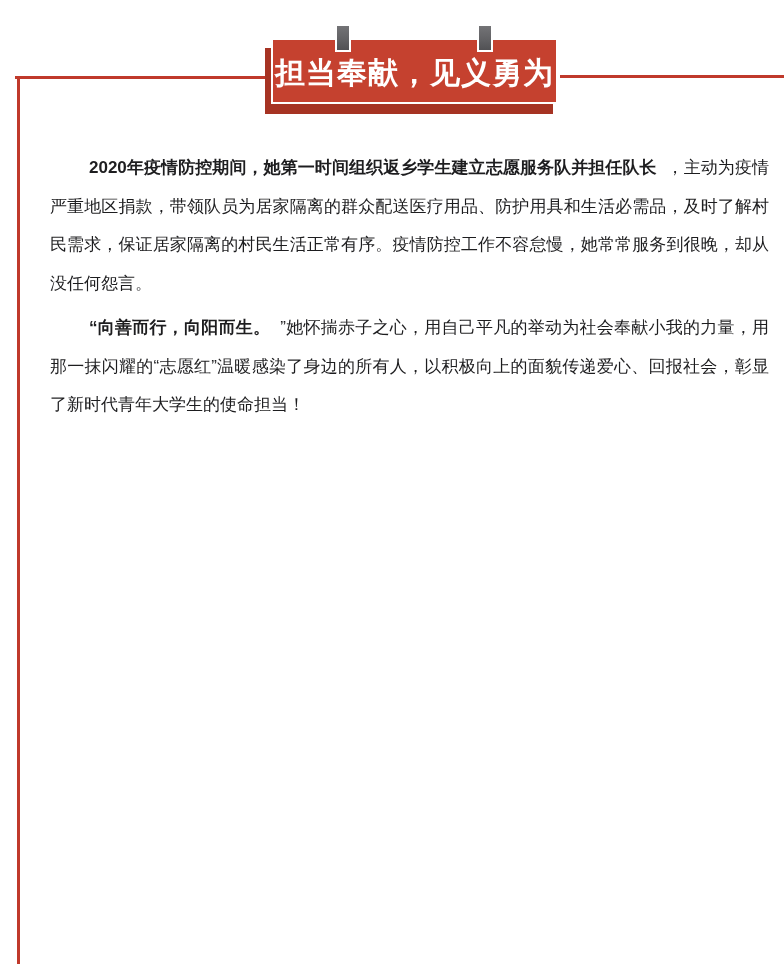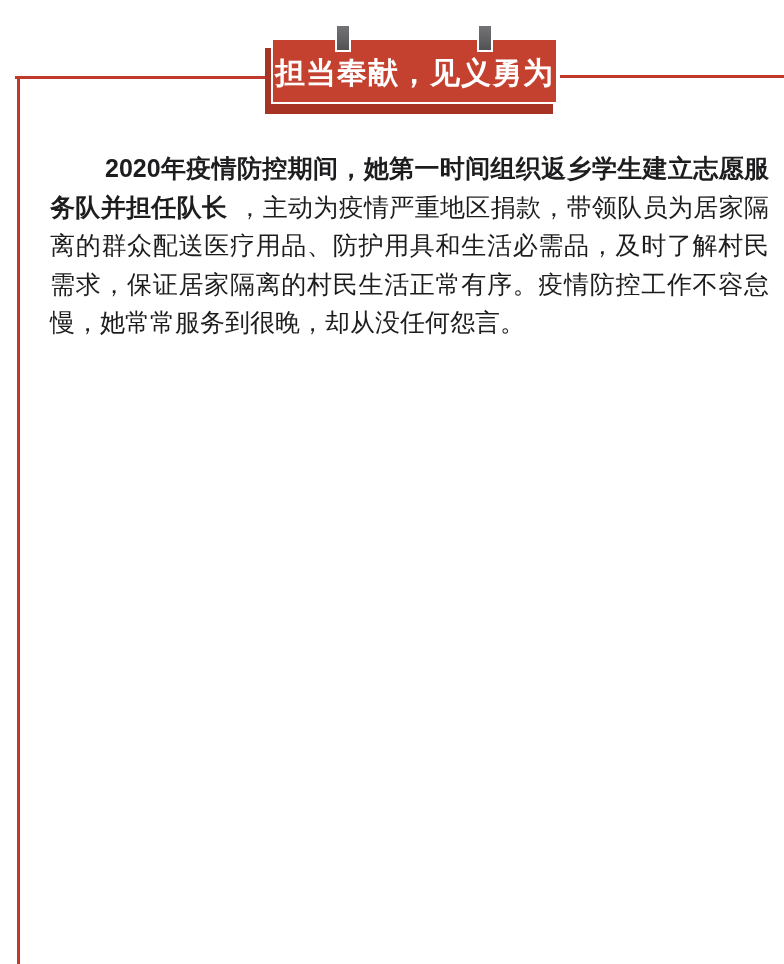--- a/index.html
+++ b/index.html
@@ -42,21 +42,21 @@
     background:linear-gradient(180deg,#737376 0%,var(--clip) 55%,#515154 100%);
     box-shadow:0 0 0 2px #ffffff;
   }
   .clip.one{left:322px;}
   .clip.two{left:464px;}
   
   .content{
     position:absolute;left:35px;top:134px;width:719px;z-index:2;
   }
   .content p{
-    font-size:25px;line-height:38.5px;color:var(--ink);
+    font-size:17px;line-height:38.5px;color:var(--ink);
     text-indent:2em;text-align:justify;word-break:break-all;
     margin:0 0 6px 0;
   }
   .content p span.b{font-weight:bold;}
 </style>
 </head>
 <body>
 
 <div class="vline-left"></div>
 <div class="hline-left"></div>
@@ -64,13 +64,14 @@
 
 <div class="banner-shadow"></div>
 <div class="banner">
   <span class="banner-title">担当奉献，见义勇为</span>
 </div>
 <div class="clip one"></div>
 <div class="clip two"></div>
 
 <div class="content">
     <p><span class="b">2020年疫情防控期间，她第一时间组织返乡学生建立志愿服务队并担任队长</span><span>，主动为疫情严重地区捐款，带领队员为居家隔离的群众配送医疗用品、防护用具和生活必需品，及时了解村民需求，保证居家隔离的村民生活正常有序。疫情防控工作不容怠慢，她常常服务到很晚，却从没任何怨言。</span></p>
+    <p><span class="b">“向善而行，向阳而生。</span><span>”她怀揣赤子之心，用自己平凡的举动为社会奉献小我的力量，用那一抹闪耀的“志愿红”温暖感染了身边的所有人，以积极向上的面貌传递爱心、回报社会，彰显了新时代青年大学生的使命担当！</span></p>
   </div>
 
 </body></html>

